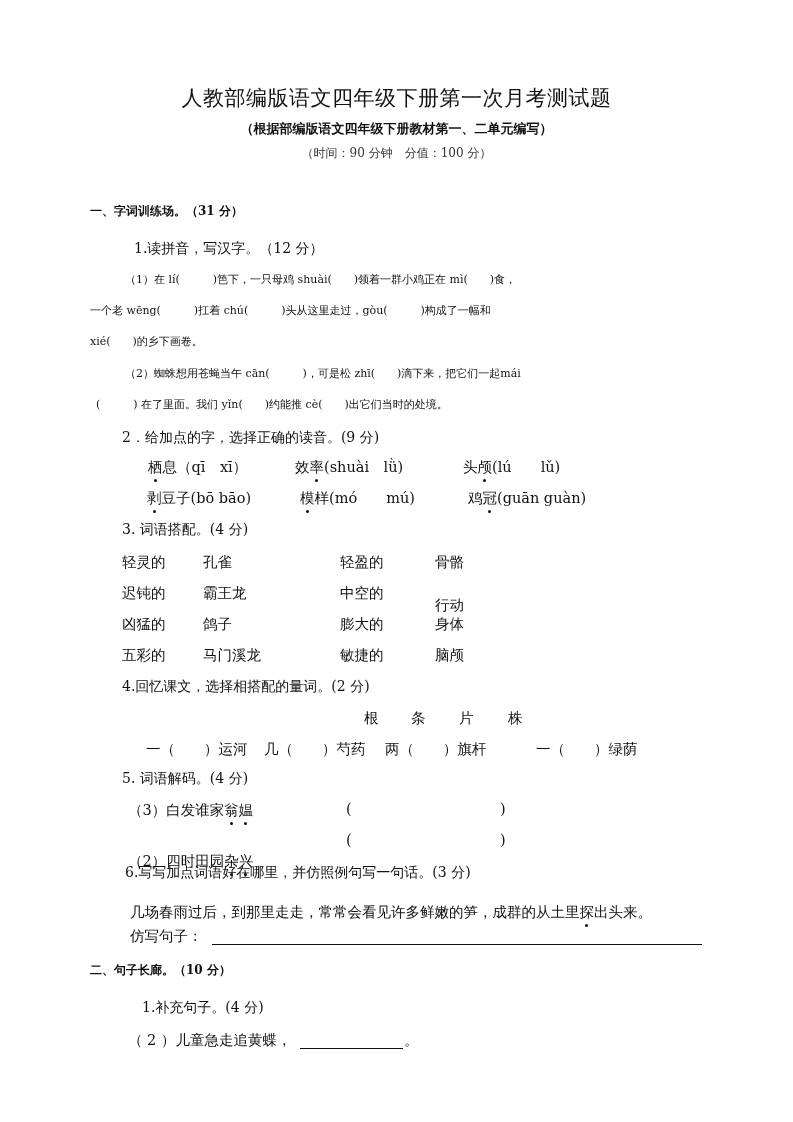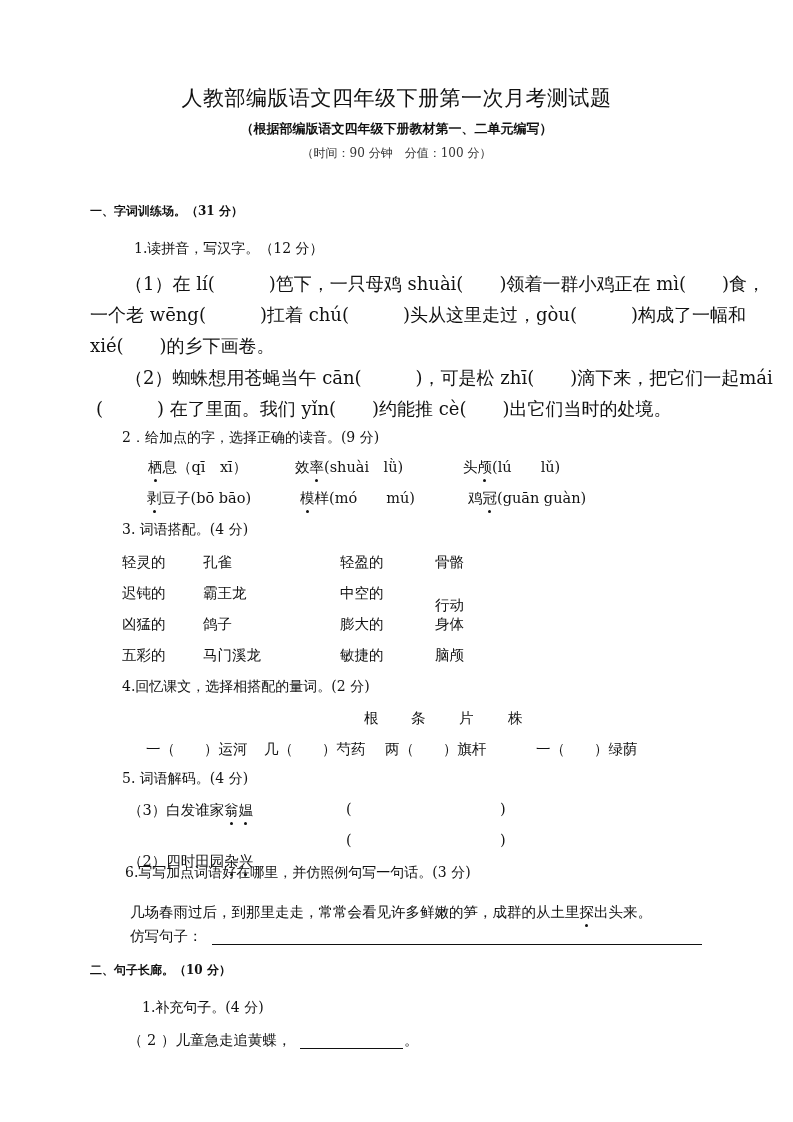--- a/index.html
+++ b/index.html
@@ -7,21 +7,21 @@
     width: 793px; height: 1122px; position: relative; overflow: hidden;
     font-family: "DejaVu Serif", "Liberation Serif", serif;
     color: #111111;
   }
   .abs { position: absolute; white-space: nowrap; }
   .title { left: 0; width: 793px; top: 84px; text-align: center; font-size: 21px; letter-spacing: 0.5px; }
   .subtitle { left: 0; width: 793px; top: 120px; text-align: center; font-size: 13px; font-weight: bold; }
   .meta { left: 0; width: 793px; top: 145px; text-align: center; font-size: 12px; color: #333; }
   .section { font-size: 12px; font-weight: bold; }
   .q { font-size: 14px; }
-  .body { font-size: 18px; }
+  .body { font-size: 11px; }
   .dot { position: relative; display: inline-block; }
   .dot::after {
     content: ""; position: absolute; left: 50%; bottom: -5px; width: 3px; height: 3px;
     margin-left: -1.5px; border-radius: 50%; background: #111;
   }
   .blank-line { display: inline-block; border-bottom: 1px solid #111; vertical-align: bottom; }
   .cell { position: absolute; font-size: 14.5px; white-space: nowrap; }
 </style>
 </head>
 <body>

